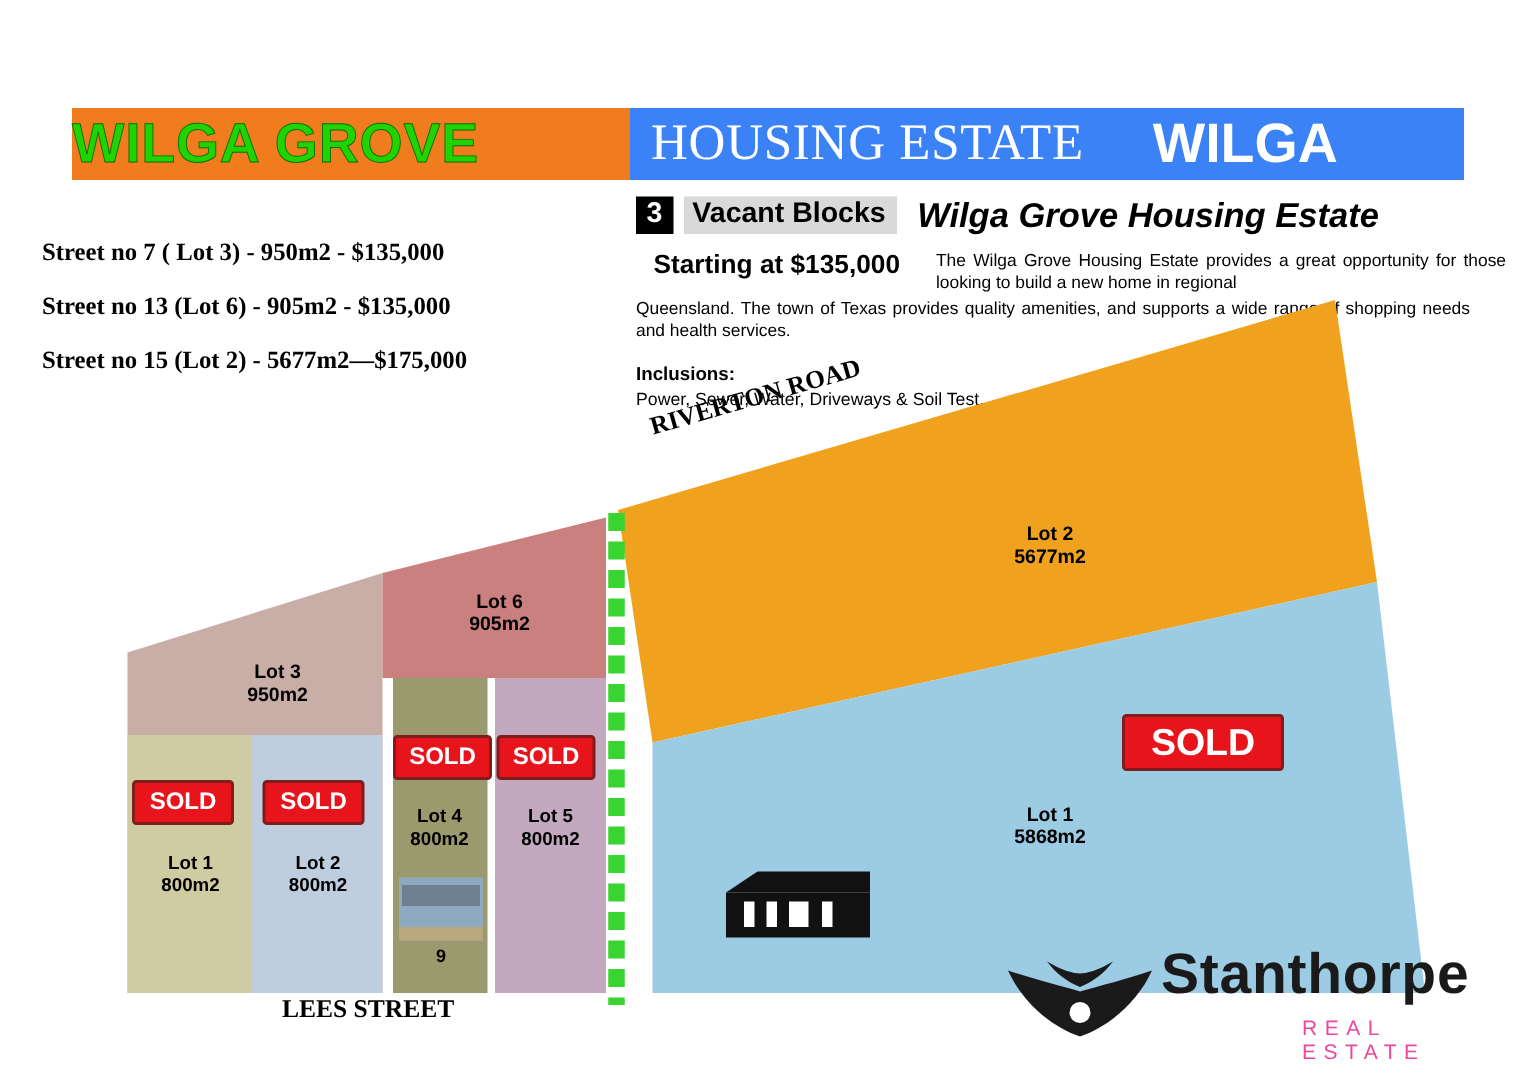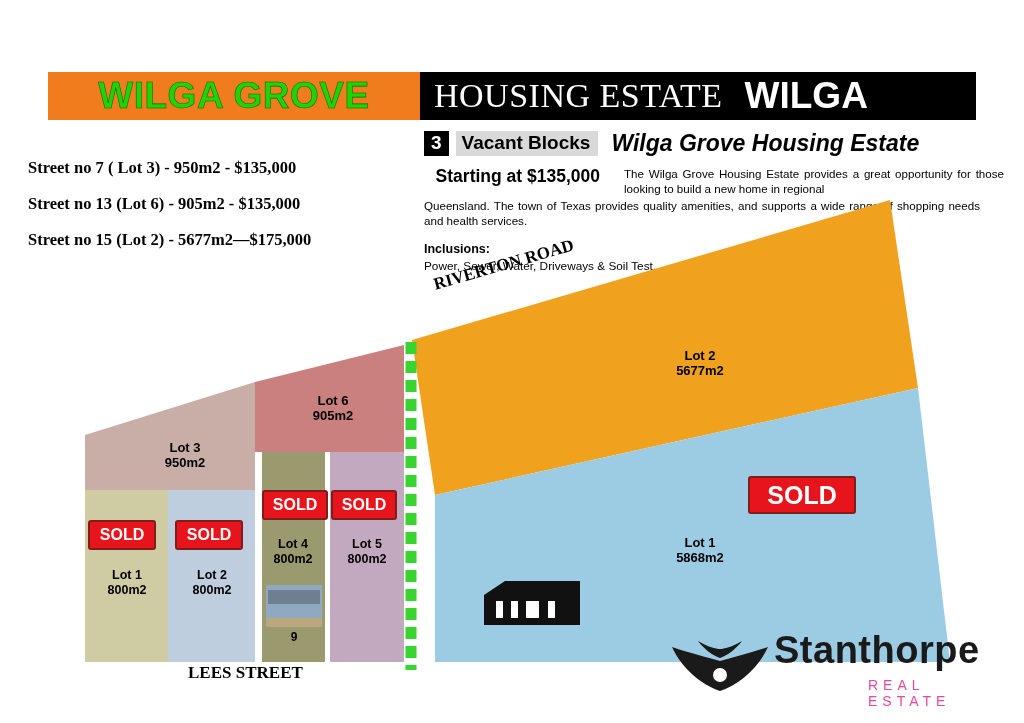--- a/index.html
+++ b/index.html
@@ -11,29 +11,29 @@
     position:relative;
   }
   .stage{position:absolute;left:0;top:0;width:1024px;height:723px;}
 
   
   .banner{
     position:absolute;left:48px;top:72px;width:928px;height:48px;
     display:flex;align-items:stretch;
   }
   .banner-orange{
-    background:#F07C1E;flex:0 0 372px;display:flex;align-items:center;justify-content:center;
+    background:#F07C1E;flex:0 0 372px;display:flex;align-items:center;
   }
   .banner-orange span{
     color:#1FD400;font-weight:bold;font-size:37px;letter-spacing:0.5px;
     font-family:"Liberation Sans", sans-serif;
     -webkit-text-stroke:0.6px #0a6b00;
   }
   .banner-black{
-    background:#000000;flex:1 1 auto;display:flex;align-items:center;justify-content:flex-start;padding-left:14px;
+    background:#3b82f6;flex:1 1 auto;display:flex;align-items:center;justify-content:flex-start;padding-left:14px;gap:24px;
   }
   .banner-black .mid{
     color:#ffffff;font-family:"Liberation Serif", serif;font-size:34px;letter-spacing:0.5px;
   }
   .banner-black .texas{
     color:#ffffff;font-family:"Liberation Sans", sans-serif;font-weight:bold;font-size:37px;
     margin-left:22px;
   }
 
   

